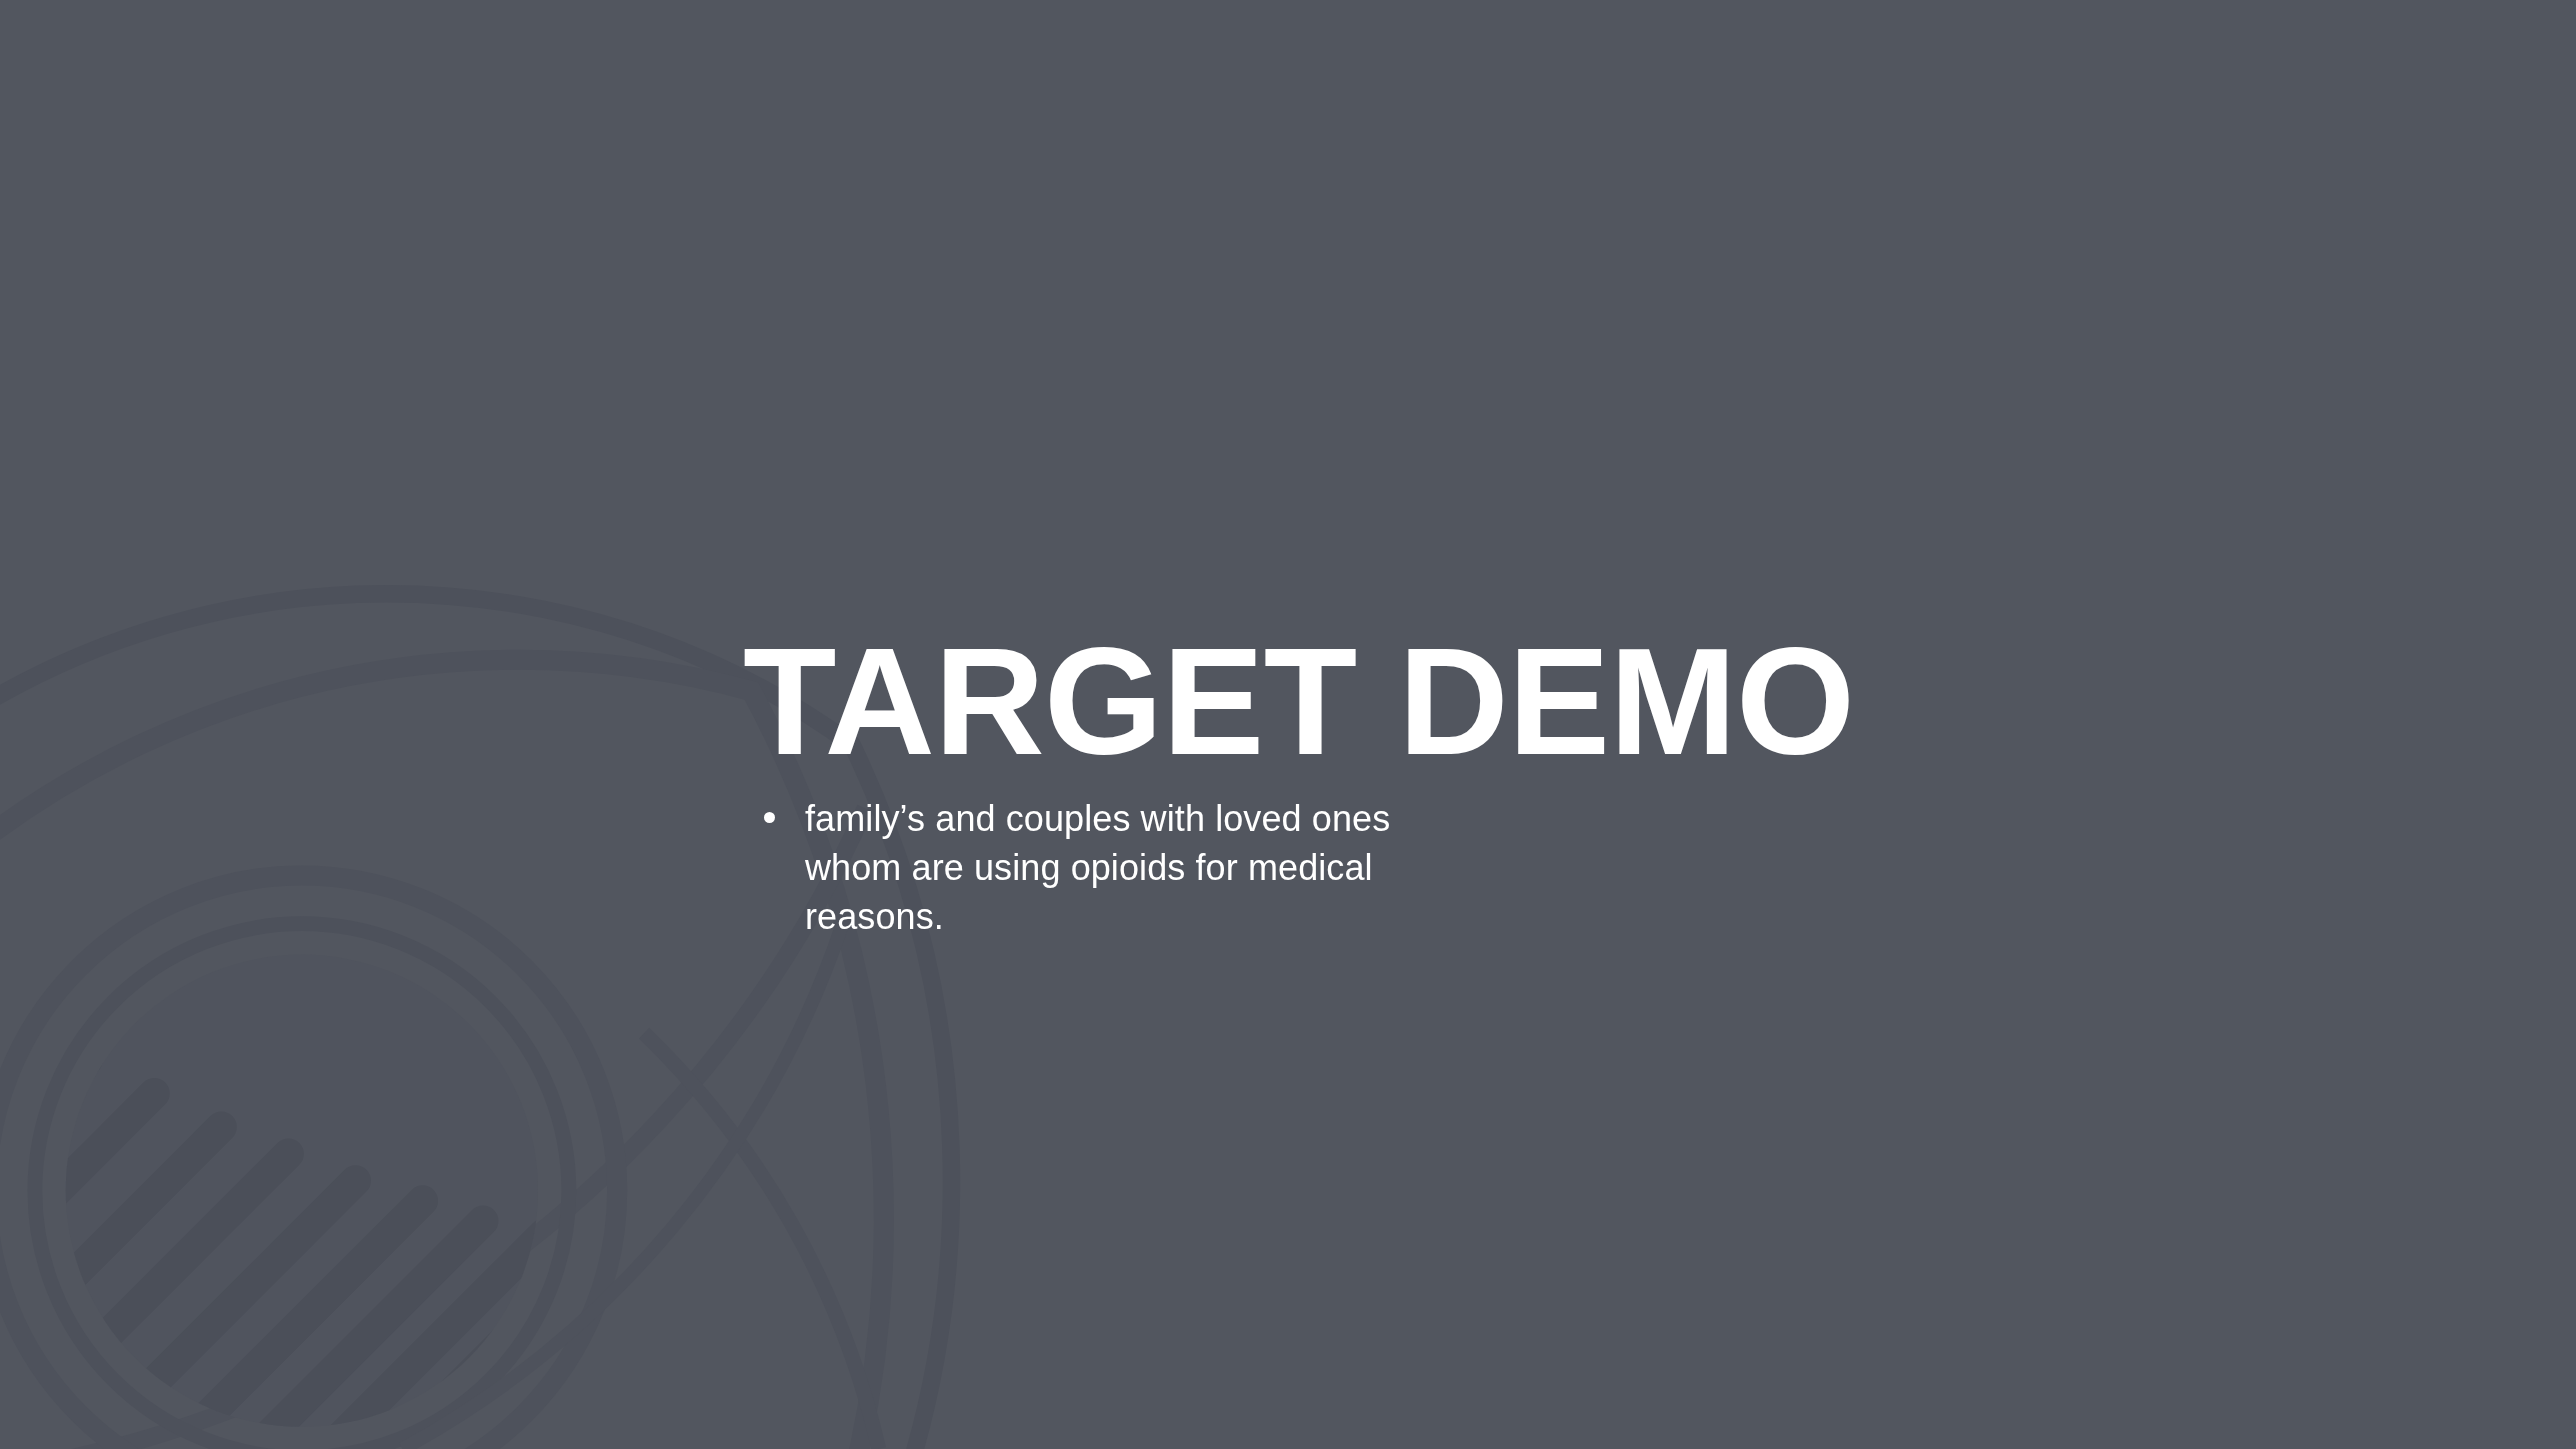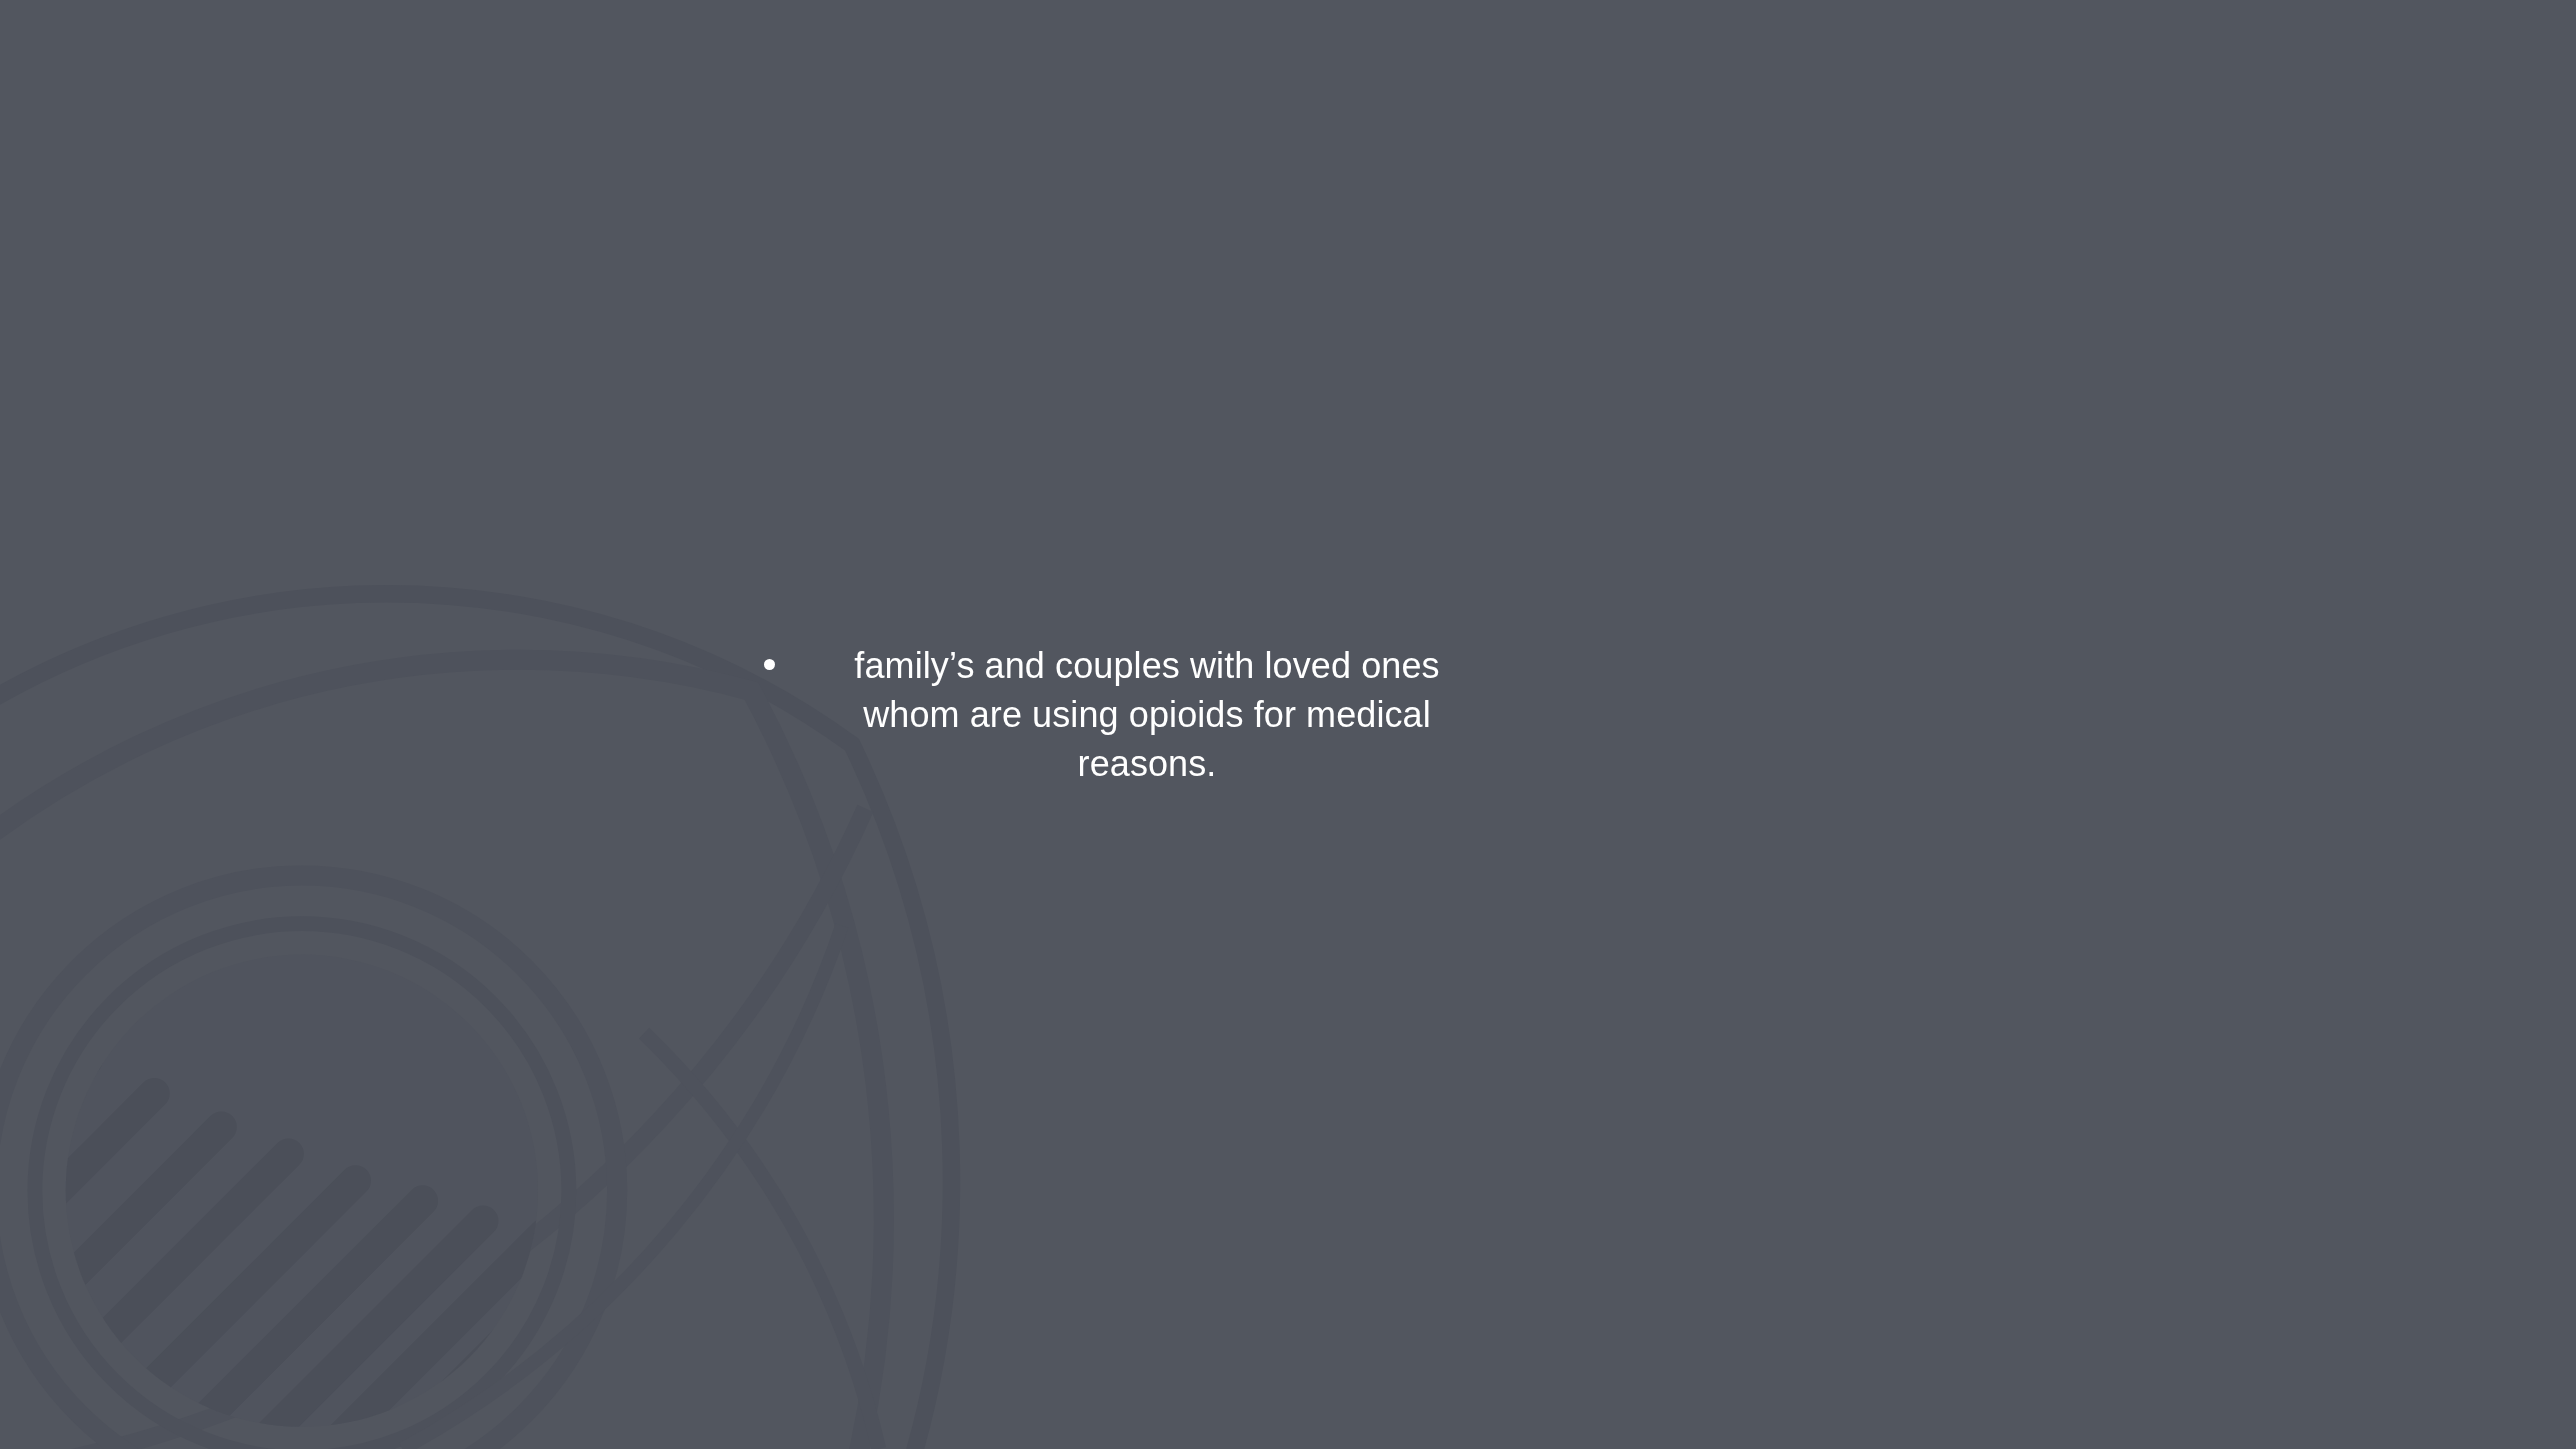--- a/index.html
+++ b/index.html
@@ -49,21 +49,20 @@
     padding: 0;
     transform: scaleX(1.0);
     transform-origin: left top;
   }
 
   #bullet-list {
     list-style: none;
     margin: 0;
     padding: 0;
     margin-top: 17.4px;
-    text-align: center;
   }
 
   .bullet-item {
     position: relative;
     padding-left: 62px;
     width: 684px;
     color: #ffffff;
     font-size: 36px;
     line-height: 49px;
     font-weight: 400;
@@ -128,20 +127,21 @@
         </g>
       </g>
 
       <path d="M 960 1540 A 1250 1250 0 0 1 1310 2160" fill="none" stroke="#4e525c" stroke-width="22"></path>
       <path d="M 600 2160 A 1400 1400 0 0 0 1255 1380" fill="none" stroke="#4e525c" stroke-width="20"></path>
     </g>
   </svg>
 
   <div id="content">
 
+    <h1 id="slide-title">TARGET DEMO</h1>
 
     <ul id="bullet-list">
 
       <li class="bullet-item">
         <span class="bullet-dot"></span>
         <span class="bullet-text">family’s and couples with loved ones whom are using opioids for medical reasons.</span>
       </li>
 
 
     </ul>

